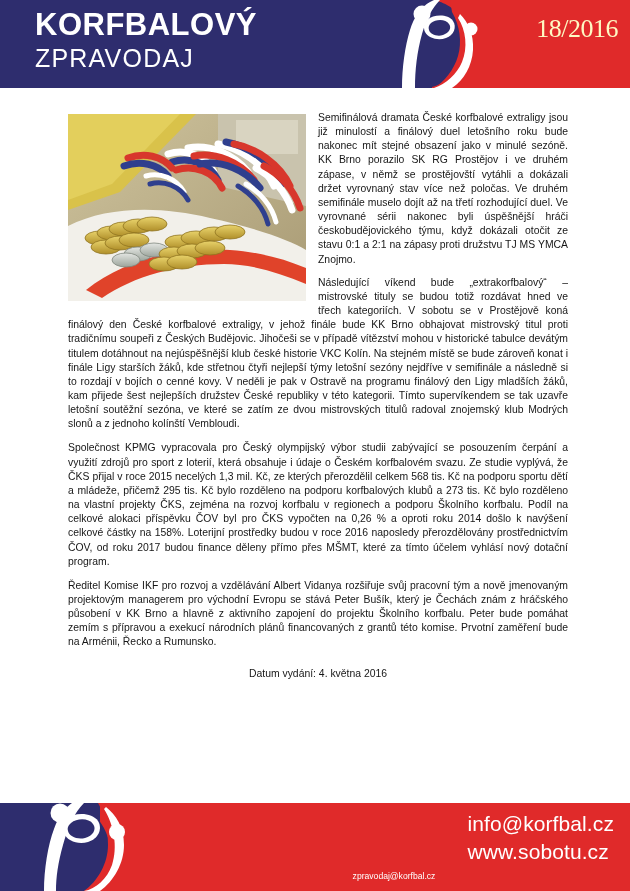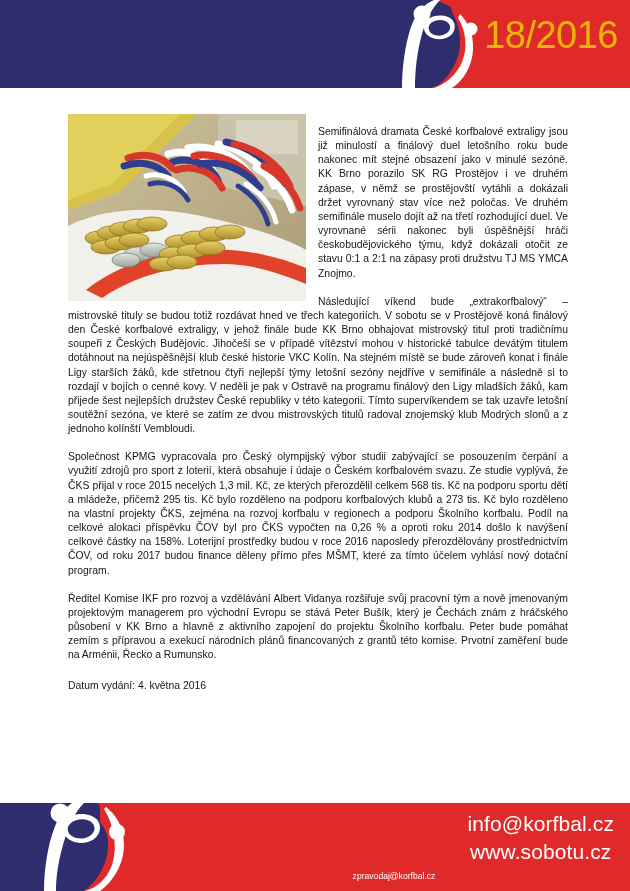--- a/index.html
+++ b/index.html
@@ -53,26 +53,27 @@
     font-weight: normal;
     color: #ffffff;
     letter-spacing: 1.2px;
     line-height: 1.18;
     white-space: nowrap;
   }
   .issue-number {
     position: absolute;
     right: 12px;
     top: 14px;
-    font-size: 38px;
-    color: #eab308;
+    font-size: 26px;
+    color: #fef9c3;
     font-weight: normal;
     letter-spacing: -0.5px;
     z-index: 5;
     white-space: nowrap;
+    font-family: Liberation Serif, serif;
   }
   .header-logo {
     position: absolute;
     left: 372px;
     top: 0;
     width: 118px;
     height: 88px;
     z-index: 3;
   }
   .header-logo svg { display: block; }
@@ -97,32 +98,32 @@
     width: 238px;
     height: 187px;
     margin: 3px 12px 5px 0;
     position: relative;
     overflow: hidden;
     background: #8a7a5a;
   }
   .photo svg { display: block; }
 
   p.para {
-    margin: 14px 0 10px 0;
+    margin: 0 0 10px 0;
     font-size: 10.4px;
     line-height: 14.15px;
     text-align: justify;
     color: #161616;
   }
   p.para.lead { margin-bottom: 9px; }
   p.date {
     margin: 17px 0 0 0;
     font-size: 10.4px;
     line-height: 14px;
-    text-align: left;
+    text-align: center;
     color: #161616;
   }
 
   
   .footer {
     position: absolute;
     left: 0;
     top: 803px;
     width: 630px;
     height: 88px;
@@ -142,21 +143,21 @@
     top: 0;
     width: 152px;
     height: 88px;
     z-index: 3;
   }
   .footer-logo svg { display: block; }
   .footer-contacts {
     position: absolute;
     right: 16px;
     top: 7px;
-    text-align: center;
+    text-align: left;
     z-index: 4;
   }
   .contact-line {
     font-size: 21px;
     color: #ffffff;
     line-height: 1.33;
     white-space: nowrap;
     letter-spacing: 0.1px;
   }
   .footer-note {
@@ -171,20 +172,24 @@
     color: #ffffff;
   }
   .footer-note span { display: block; white-space: nowrap; }
 </style>
 </head>
 <body>
 
 <div class="header">
   <div class="header-red"></div>
 
+  <div class="header-titles">
+    <div class="title-main">KORFBALOVÝ</div>
+    <div class="title-sub">ZPRAVODAJ</div>
+  </div>
 
   <div class="header-logo">
     <svg width="118" height="88" viewBox="0 0 118 88" xmlns="http://www.w3.org/2000/svg">
 
       <path d="M0,0 H62 C62,0 78,3 88,16 C97,28 98,46 90,62 C82,78 66,88 52,88 H0 Z" fill="#2e2d6e"></path>
 
       <path d="M30,88 C30,68 33,46 38,30 C42,17 49,7 58,2 L62,0 H68 C60,8 54,20 50,34 C45,52 43,70 43,88 Z" fill="#ffffff"></path>
 
       <path d="M55,20 C62,14 76,14 81,21 C85,27 82,35 74,38 C66,41 56,38 53,32 C51,27 52,23 55,20 Z" fill="#ffffff"></path>
       <path d="M59,23 C64,19 74,19 77,24 C80,28 77,33 71,35 C65,37 58,34 57,30 C56,27 57,25 59,23 Z" fill="#2e2d6e"></path>

